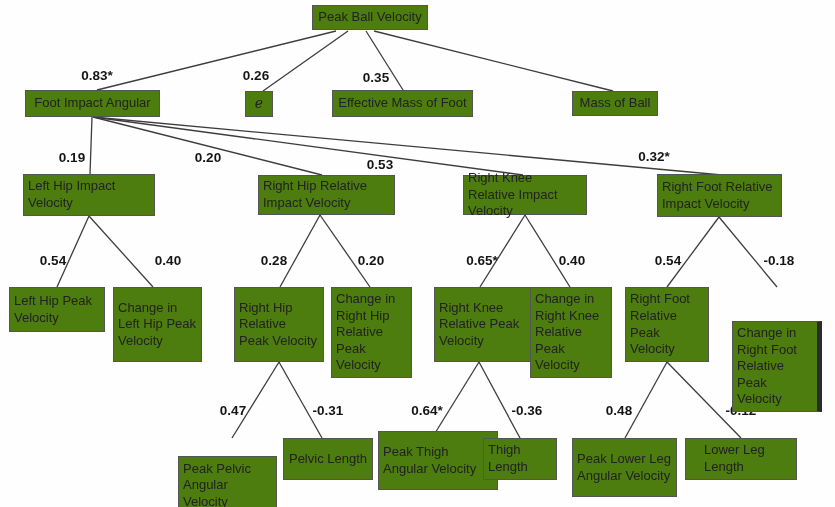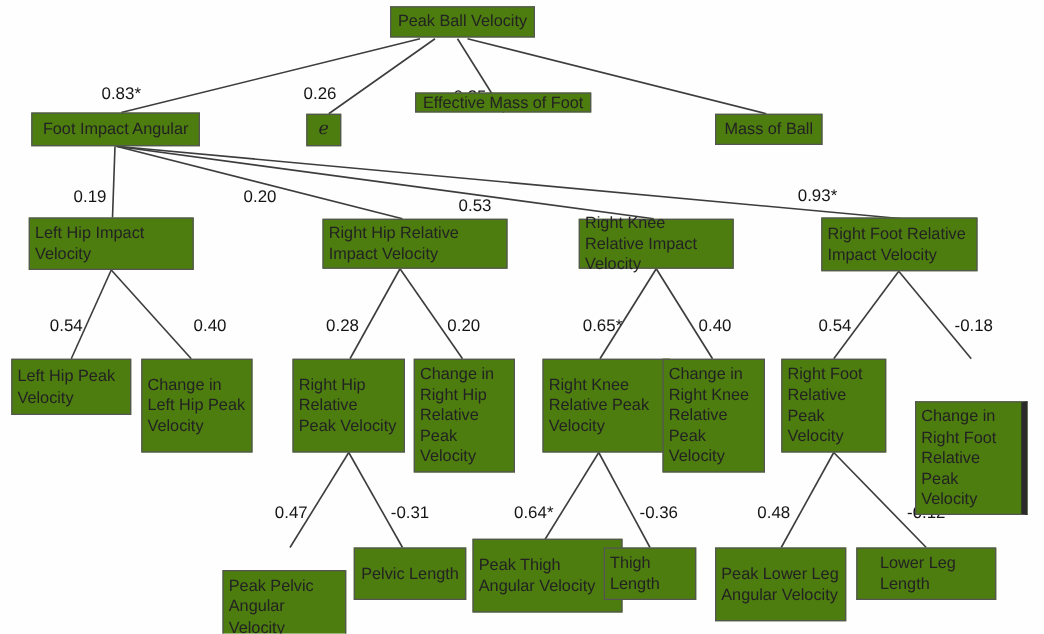--- a/index.html
+++ b/index.html
@@ -13,21 +13,21 @@
     background:#4d7c0f; border:1.6px solid #555555;
     display:flex; align-items:center; justify-content:center;
     text-align:left; font-size:13px; line-height:1.28; color:#222;
     padding:1px 4px;
   }
   .node.shadow-right { border-right:5px solid #2b2b2b;margin-top:34px; }
   .node.pad-wide { padding:17px 18px; }
   .node.e-term { font-family:"DejaVu Serif", serif; font-style:italic; font-size:14px; }
   .coef {
     position:absolute; z-index:1; transform:translate(-50%,-50%);
-    font-size:13.5px; color:#151515; white-space:nowrap;
+    font-size:13.5px; color:#151515; white-space:nowrap;font-weight:bold;
   }
 </style>
 </head>
 <body>
 
 <div id="canvas">
 
   <svg id="edges" viewBox="0 0 835 507" fill="none" stroke="#3d3d3d" stroke-width="1.3">
     <line x1="336" y1="31" x2="97" y2="90"></line>
     <line x1="348" y1="31" x2="263" y2="91"></line>
@@ -53,25 +53,25 @@
     <line x1="479" y1="362" x2="432" y2="438"></line>
     <line x1="479" y1="362" x2="520" y2="438"></line>
     <line x1="667" y1="362" x2="625" y2="438"></line>
     <line x1="667" y1="362" x2="741" y2="438"></line>
   </svg>
 
   <div class="node" style="left:312px;top:5px;width:116px;height:25px">Peak Ball Velocity</div>
 
   <div class="node" style="left:25px;top:90px;width:135px;height:27px">Foot Impact Angular</div>
   <div class="node e-term" style="left:245px;top:91px;width:28px;height:26px">e</div>
-  <div class="node" style="left:332px;top:74px;width:141px;height:16px">Effective Mass of Foot</div>
+  <div class="node" style="left:332px;top:90px;width:141px;height:27px">Effective Mass of Foot</div>
   <div class="node" style="left:572px;top:91px;width:86px;height:25px">Mass of Ball</div>
 
   <div class="node" style="left:23px;top:174px;width:132px;height:42px">Left Hip Impact Velocity</div>
-  <div class="node" style="left:258px;top:175px;width:148px;height:40px">Right Hip Relative Impact Velocity</div>
+  <div class="node" style="left:258px;top:175px;width:137px;height:40px">Right Hip Relative Impact Velocity</div>
   <div class="node" style="left:463px;top:175px;width:124px;height:40px">Right Knee Relative Impact Velocity</div>
   <div class="node" style="left:657px;top:174px;width:125px;height:43px">Right Foot Relative Impact Velocity</div>
 
   <div class="node" style="left:9px;top:287px;width:96px;height:45px">Left Hip Peak Velocity</div>
   <div class="node" style="left:113px;top:287px;width:89px;height:75px">Change in Left Hip Peak Velocity</div>
   <div class="node" style="left:234px;top:287px;width:90px;height:75px">Right Hip Relative Peak Velocity</div>
   <div class="node" style="left:331px;top:287px;width:81px;height:91px">Change in Right Hip Relative Peak Velocity</div>
   <div class="node" style="left:434px;top:287px;width:102px;height:75px">Right Knee Relative Peak Velocity</div>
   <div class="node" style="left:530px;top:287px;width:82px;height:91px">Change in Right Knee Relative Peak Velocity</div>
   <div class="node" style="left:625px;top:287px;width:84px;height:75px">Right Foot Relative Peak Velocity</div>
@@ -84,21 +84,21 @@
   <div class="node" style="left:572px;top:438px;width:105px;height:59px">Peak Lower Leg Angular Velocity</div>
   <div class="node pad-wide" style="left:685px;top:438px;width:112px;height:42px">Lower Leg Length</div>
 
   <span class="coef" style="left:97px;top:75px">0.83*</span>
   <span class="coef" style="left:256px;top:75px">0.26</span>
   <span class="coef" style="left:376px;top:77px">0.35</span>
 
   <span class="coef" style="left:72px;top:157px">0.19</span>
   <span class="coef" style="left:208px;top:157px">0.20</span>
   <span class="coef" style="left:380px;top:164px">0.53</span>
-  <span class="coef" style="left:654px;top:156px">0.93*</span>
+  <span class="coef" style="left:654px;top:156px">0.32*</span>
 
   <span class="coef" style="left:53px;top:260px">0.54</span>
   <span class="coef" style="left:168px;top:260px">0.40</span>
   <span class="coef" style="left:274px;top:260px">0.28</span>
   <span class="coef" style="left:371px;top:260px">0.20</span>
   <span class="coef" style="left:482px;top:260px">0.65*</span>
   <span class="coef" style="left:572px;top:260px">0.40</span>
   <span class="coef" style="left:668px;top:260px">0.54</span>
   <span class="coef" style="left:779px;top:260px">-0.18</span>
 

